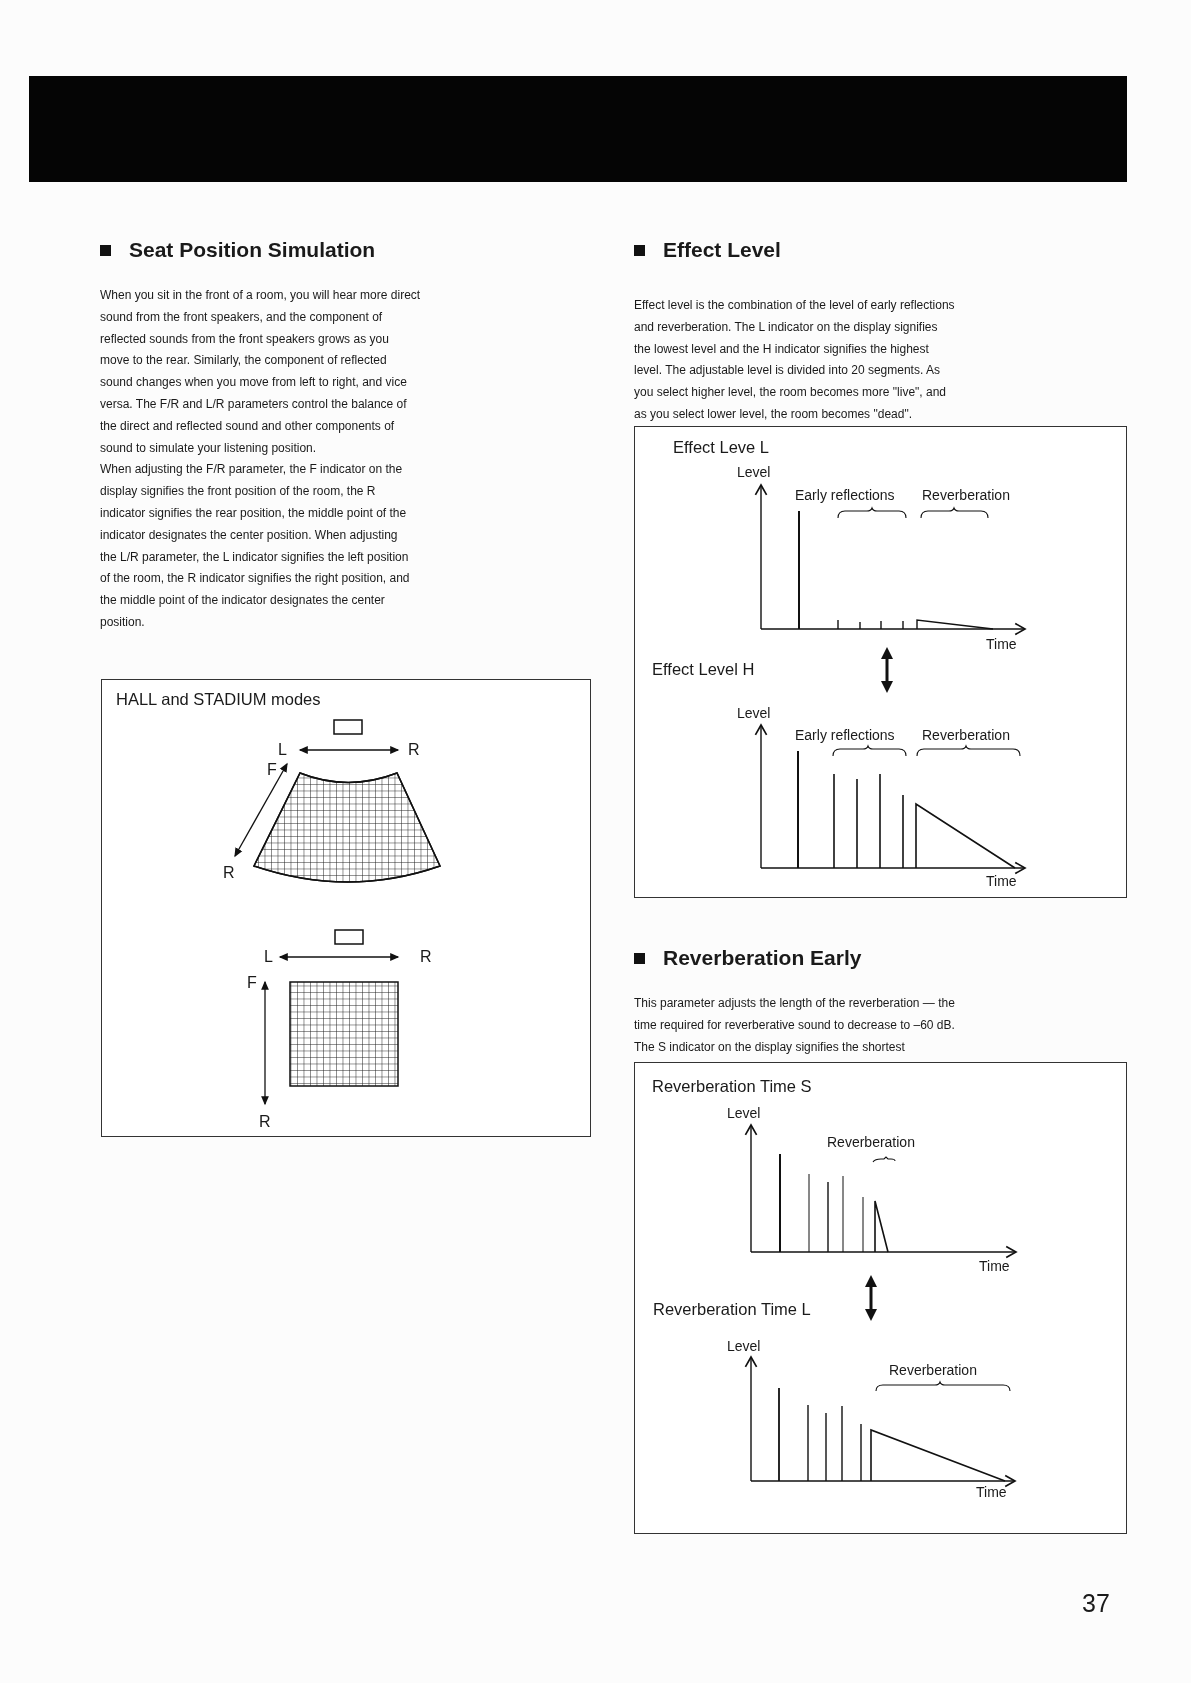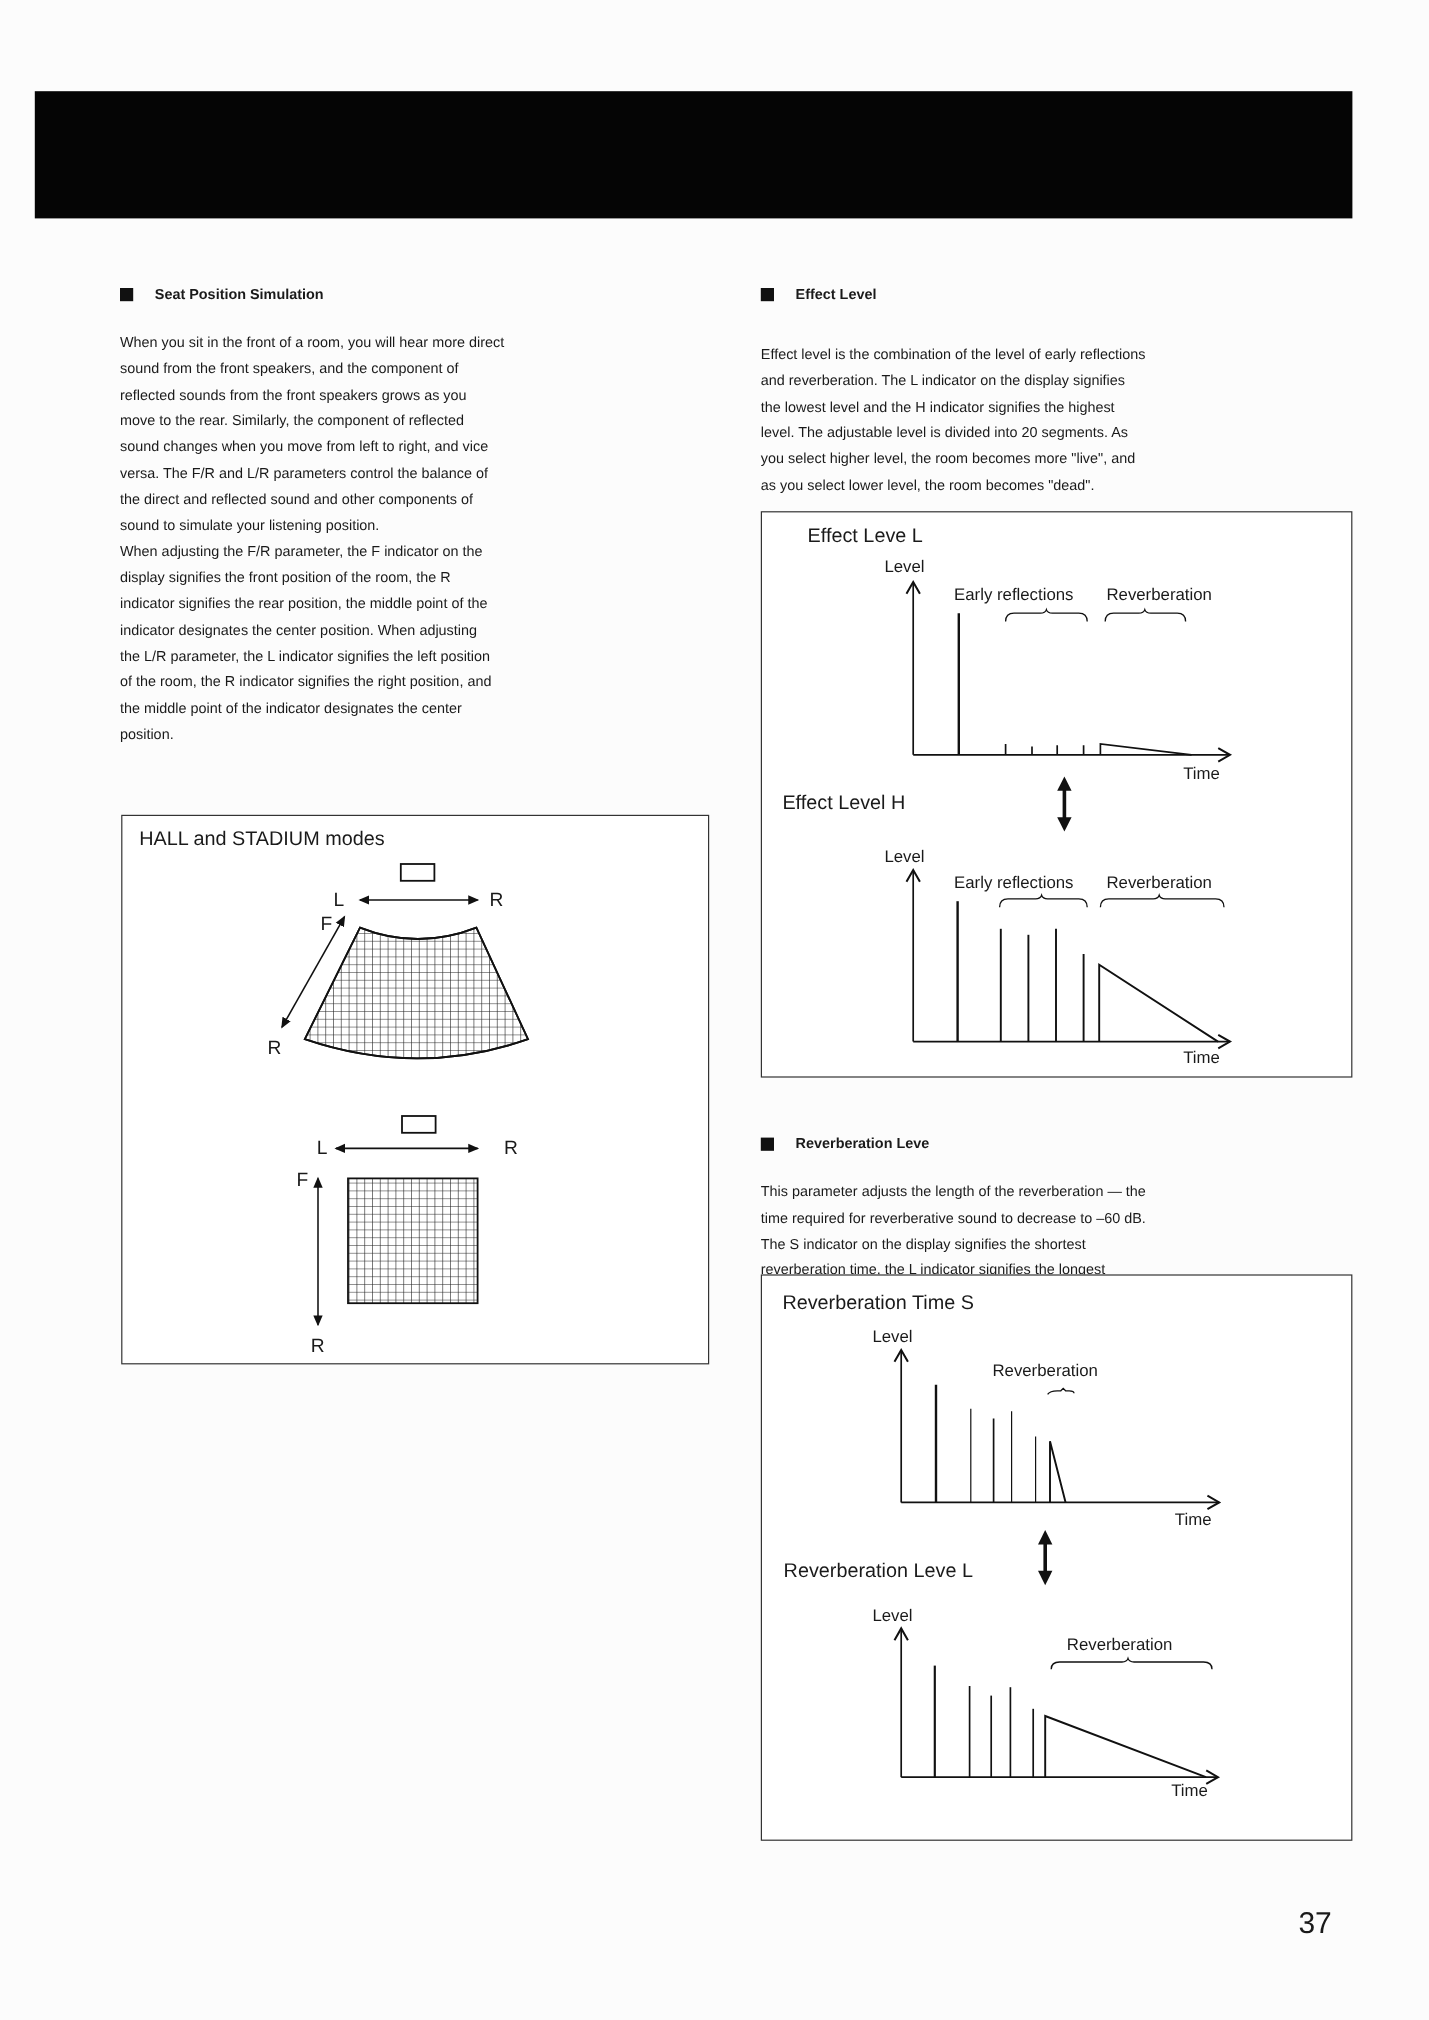--- a/index.html
+++ b/index.html
@@ -1,20 +1,20 @@
 <!DOCTYPE html>
 <html><head>
 <meta charset="utf-8">
 <style>
   html, body { margin:0; padding:0; }
   body { width:1191px; height:1683px; background:#fcfcfc; position:relative; overflow:hidden;
          font-family:"Liberation Sans", sans-serif; color:#1a1a1a; }
   .banner { position:absolute; left:29px; top:76px; width:1098px; height:106px; background:#050505; }
   .col { position:absolute; }
-  .heading { font-weight:bold; font-size:12px; display:flex; align-items:center; }
+  .heading { font-weight:bold; font-size:21px; display:flex; align-items:center; }
   .heading .sq { display:inline-block; width:11px; height:11px; background:#111; margin-right:18px; }
   .para { font-size:12px; line-height:21.8px; margin:0; white-space:pre-line; }
   .box { position:absolute; border:1.5px solid #333; background:#fff; }
   .box-title { position:absolute; font-size:16.5px; }
   svg text { font-family:"Liberation Sans", sans-serif; fill:#1a1a1a; }
   .pagenum { position:absolute; left:1082px; top:1560px; font-size:25px;margin-top:29px; }
 </style>
 </head>
 <body>
 
@@ -138,32 +138,32 @@
     <line x1="245" y1="441" x2="245" y2="347" stroke="#111" stroke-width="1.6"></line>
     <line x1="268" y1="441" x2="268" y2="368" stroke="#111" stroke-width="1.6"></line>
     <path d="M281,441 L281,377 L380,441" fill="none" stroke="#111" stroke-width="1.6"></path>
     <text x="351" y="459" font-size="14">Time</text>
   </svg>
 </div>
 
 <div class="col" style="left:634px; top:946px; width:500px;">
   <div class="heading">
     <span class="sq"></span>
-    <span>Reverberation Leve</span>
+    <span>Reverberation Early</span>
   </div>
   <p class="para" style="margin-top:23px;">This parameter adjusts the length of the reverberation — the
 time required for reverberative sound to decrease to –60 dB.
 The S indicator on the display signifies the  shortest
 reverberation time, the L indicator signifies the longest
 reverberation time.</p>
 </div>
 
 <div class="box" style="left:634px; top:1062px; width:491px; height:470px;text-align:right;">
   <div class="box-title" style="left:17px; top:14px;">Reverberation Time S</div>
-  <div class="box-title" style="left:18px; top:237px;">Reverberation Leve L</div>
+  <div class="box-title" style="left:18px; top:237px;">Reverberation Time L</div>
   <svg width="491" height="470" style="position:absolute;left:0;top:0;">
     <defs>
       <marker id="ob" markerWidth="10" markerHeight="10" refX="8" refY="5" orient="auto">
           <path d="M1,1 L8,5 L1,9" fill="none" stroke="#111" stroke-width="1.2"></path>
         </marker>
     </defs>
 
     <text x="92" y="55" font-size="14">Level</text>
     <line x1="116" y1="189" x2="116" y2="62" stroke="#111" stroke-width="1.4" marker-end="url(#ob)"></line>
     <line x1="116" y1="189" x2="381" y2="189" stroke="#111" stroke-width="1.4" marker-end="url(#ob)"></line>

